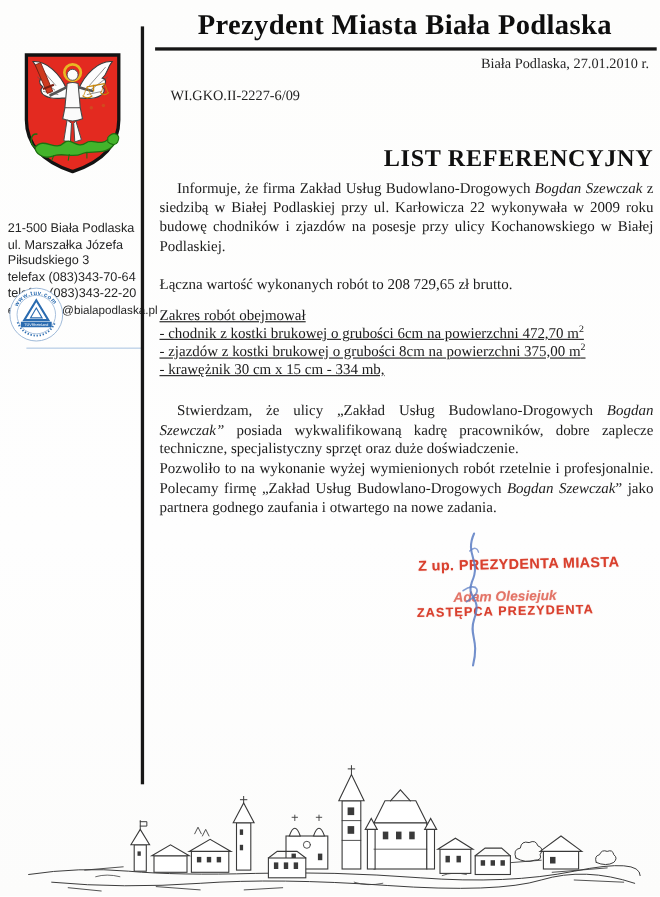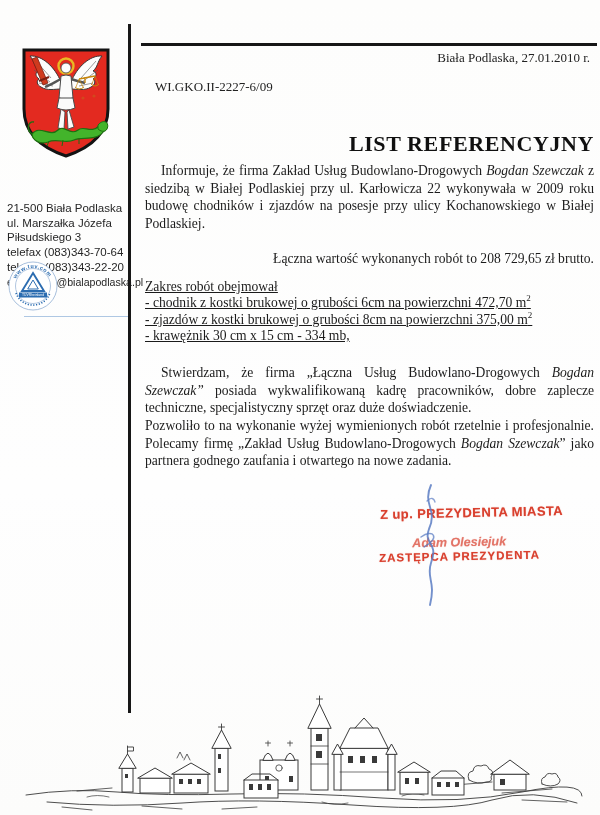--- a/index.html
+++ b/index.html
@@ -31,21 +31,21 @@
   .divider-v { position:absolute; top:24px; left:128px; width:2.5px; height:689px; background:#171717; }
 
   
   .letter { position:absolute; left:145px; width:449px; top:0; }
   .letter-title { position:absolute; top:131px; left:0; width:100%; text-align:right;
     font-size:22px; font-weight:bold; letter-spacing:.6px; color:#101010; }
   .para { position:absolute; left:0; width:100%; font-size:13.6px; line-height:17.6px;
     text-align:justify; color:#1b1b1b; }
   .indent { text-indent:16px; }
   .p1 { top:162px; }
-  .value-line { top:250px; text-align:right; }
+  .value-line { top:250px; text-align:left; }
   .scope { position:absolute; top:279px; left:0; width:100%; font-size:13.6px; line-height:16.4px; color:#1b1b1b; }
   .scope .row { white-space:nowrap;text-decoration:underline; }
   sup { font-size:9px; vertical-align:super; line-height:0; }
   .p2 { top:364px; }
   .p3 { top:417px; }
   i.co { font-style:italic; }
 
   
   .stamp { position:absolute; top:505px; left:362px; width:220px; text-align:center;
     font-family:"Liberation Sans", sans-serif; color:#d9402e; transform:rotate(-1.2deg);
@@ -56,20 +56,21 @@
   .stamp-title { font-size:11.5px; font-weight:bold; letter-spacing:1px; margin-top:1px; }
   .signature { position:absolute; top:481px; left:393px; }
 
   .skyline { position:absolute; top:688px; left:22px; }
 </style>
 </head>
 <body>
 
 <div class="page">
 
+  <div class="page-title">Prezydent Miasta Biała Podlaska</div>
   <div class="header-rule"></div>
   <div class="dateline">Biała Podlaska, 27.01.2010 r.</div>
   <div class="refnum">WI.GKO.II-2227-6/09</div>
 
   <svg class="coat" width="94" height="114" viewBox="0 0 94 114">
     <path d="M5,4 H89 V63 Q89 96 47 110 Q5 96 5 63 Z" fill="#e32a20" stroke="#131313" stroke-width="3"></path>
 
     <path d="M42,36 C36,21 23,9 11,10 C16,16 15,21 20,25 C16,26 16,30 20,33 C17,35 18,39 22,41 C28,45 36,43 42,43 Z" fill="#fdfdfd" stroke="#3a3a3a" stroke-width="1"></path>
     <path d="M52,36 C58,21 71,9 83,10 C78,16 79,21 74,25 C78,26 78,30 74,33 C77,35 76,39 72,41 C66,45 58,43 52,43 Z" fill="#fdfdfd" stroke="#3a3a3a" stroke-width="1"></path>
     <path d="M17,15 L32,32 M15,24 L31,36 M20,37 L34,40 M77,15 L62,32 M79,24 L63,36 M74,37 L60,40" stroke="#555" stroke-width=".6" fill="none"></path>
@@ -137,21 +138,21 @@
 
     <p class="para value-line">Łączna wartość wykonanych robót to 208 729,65 zł brutto.</p>
 
     <div class="scope">
       <div class="row">Zakres robót obejmował</div>
       <div class="row"><span>- chodnik z kostki brukowej o grubości 6cm na powierzchni 472,70 m</span><sup>2</sup></div>
       <div class="row"><span>- zjazdów z kostki brukowej o grubości 8cm na powierzchni 375,00 m</span><sup>2</sup></div>
       <div class="row"><span>- krawężnik 30 cm x 15 cm -  334 mb,</span><sup></sup></div>
     </div>
 
-    <p class="para indent p2"><span>Stwierdzam, że firma „Łączna Usług Budowlano-Drogowych </span><i class="co">Bogdan Szewczak”</i><span> posiada wykwalifikowaną kadrę pracowników, dobre zaplecze techniczne, specjalistyczny sprzęt oraz duże doświadczenie.</span></p>
+    <p class="para indent p2"><span>Stwierdzam, że ulicy „Zakład Usług Budowlano-Drogowych </span><i class="co">Bogdan Szewczak”</i><span> posiada wykwalifikowaną kadrę pracowników, dobre zaplecze techniczne, specjalistyczny sprzęt oraz duże doświadczenie.</span></p>
 
     <p class="para p3"><span>Pozwoliło to na wykonanie wyżej wymienionych robót rzetelnie i profesjonalnie. Polecamy firmę „Zakład Usług Budowlano-Drogowych </span><i class="co">Bogdan Szewczak</i><span>” jako partnera godnego zaufania i otwartego na nowe zadania.</span></p>
   </div>
 
   <div class="stamp">
     <div class="stamp-authority">Z up. PREZYDENTA MIASTA</div>
     <div class="stamp-inner">
       <div class="stamp-name">Adam Olesiejuk</div>
       <div class="stamp-title">ZASTĘPCA PREZYDENTA</div>
     </div>

